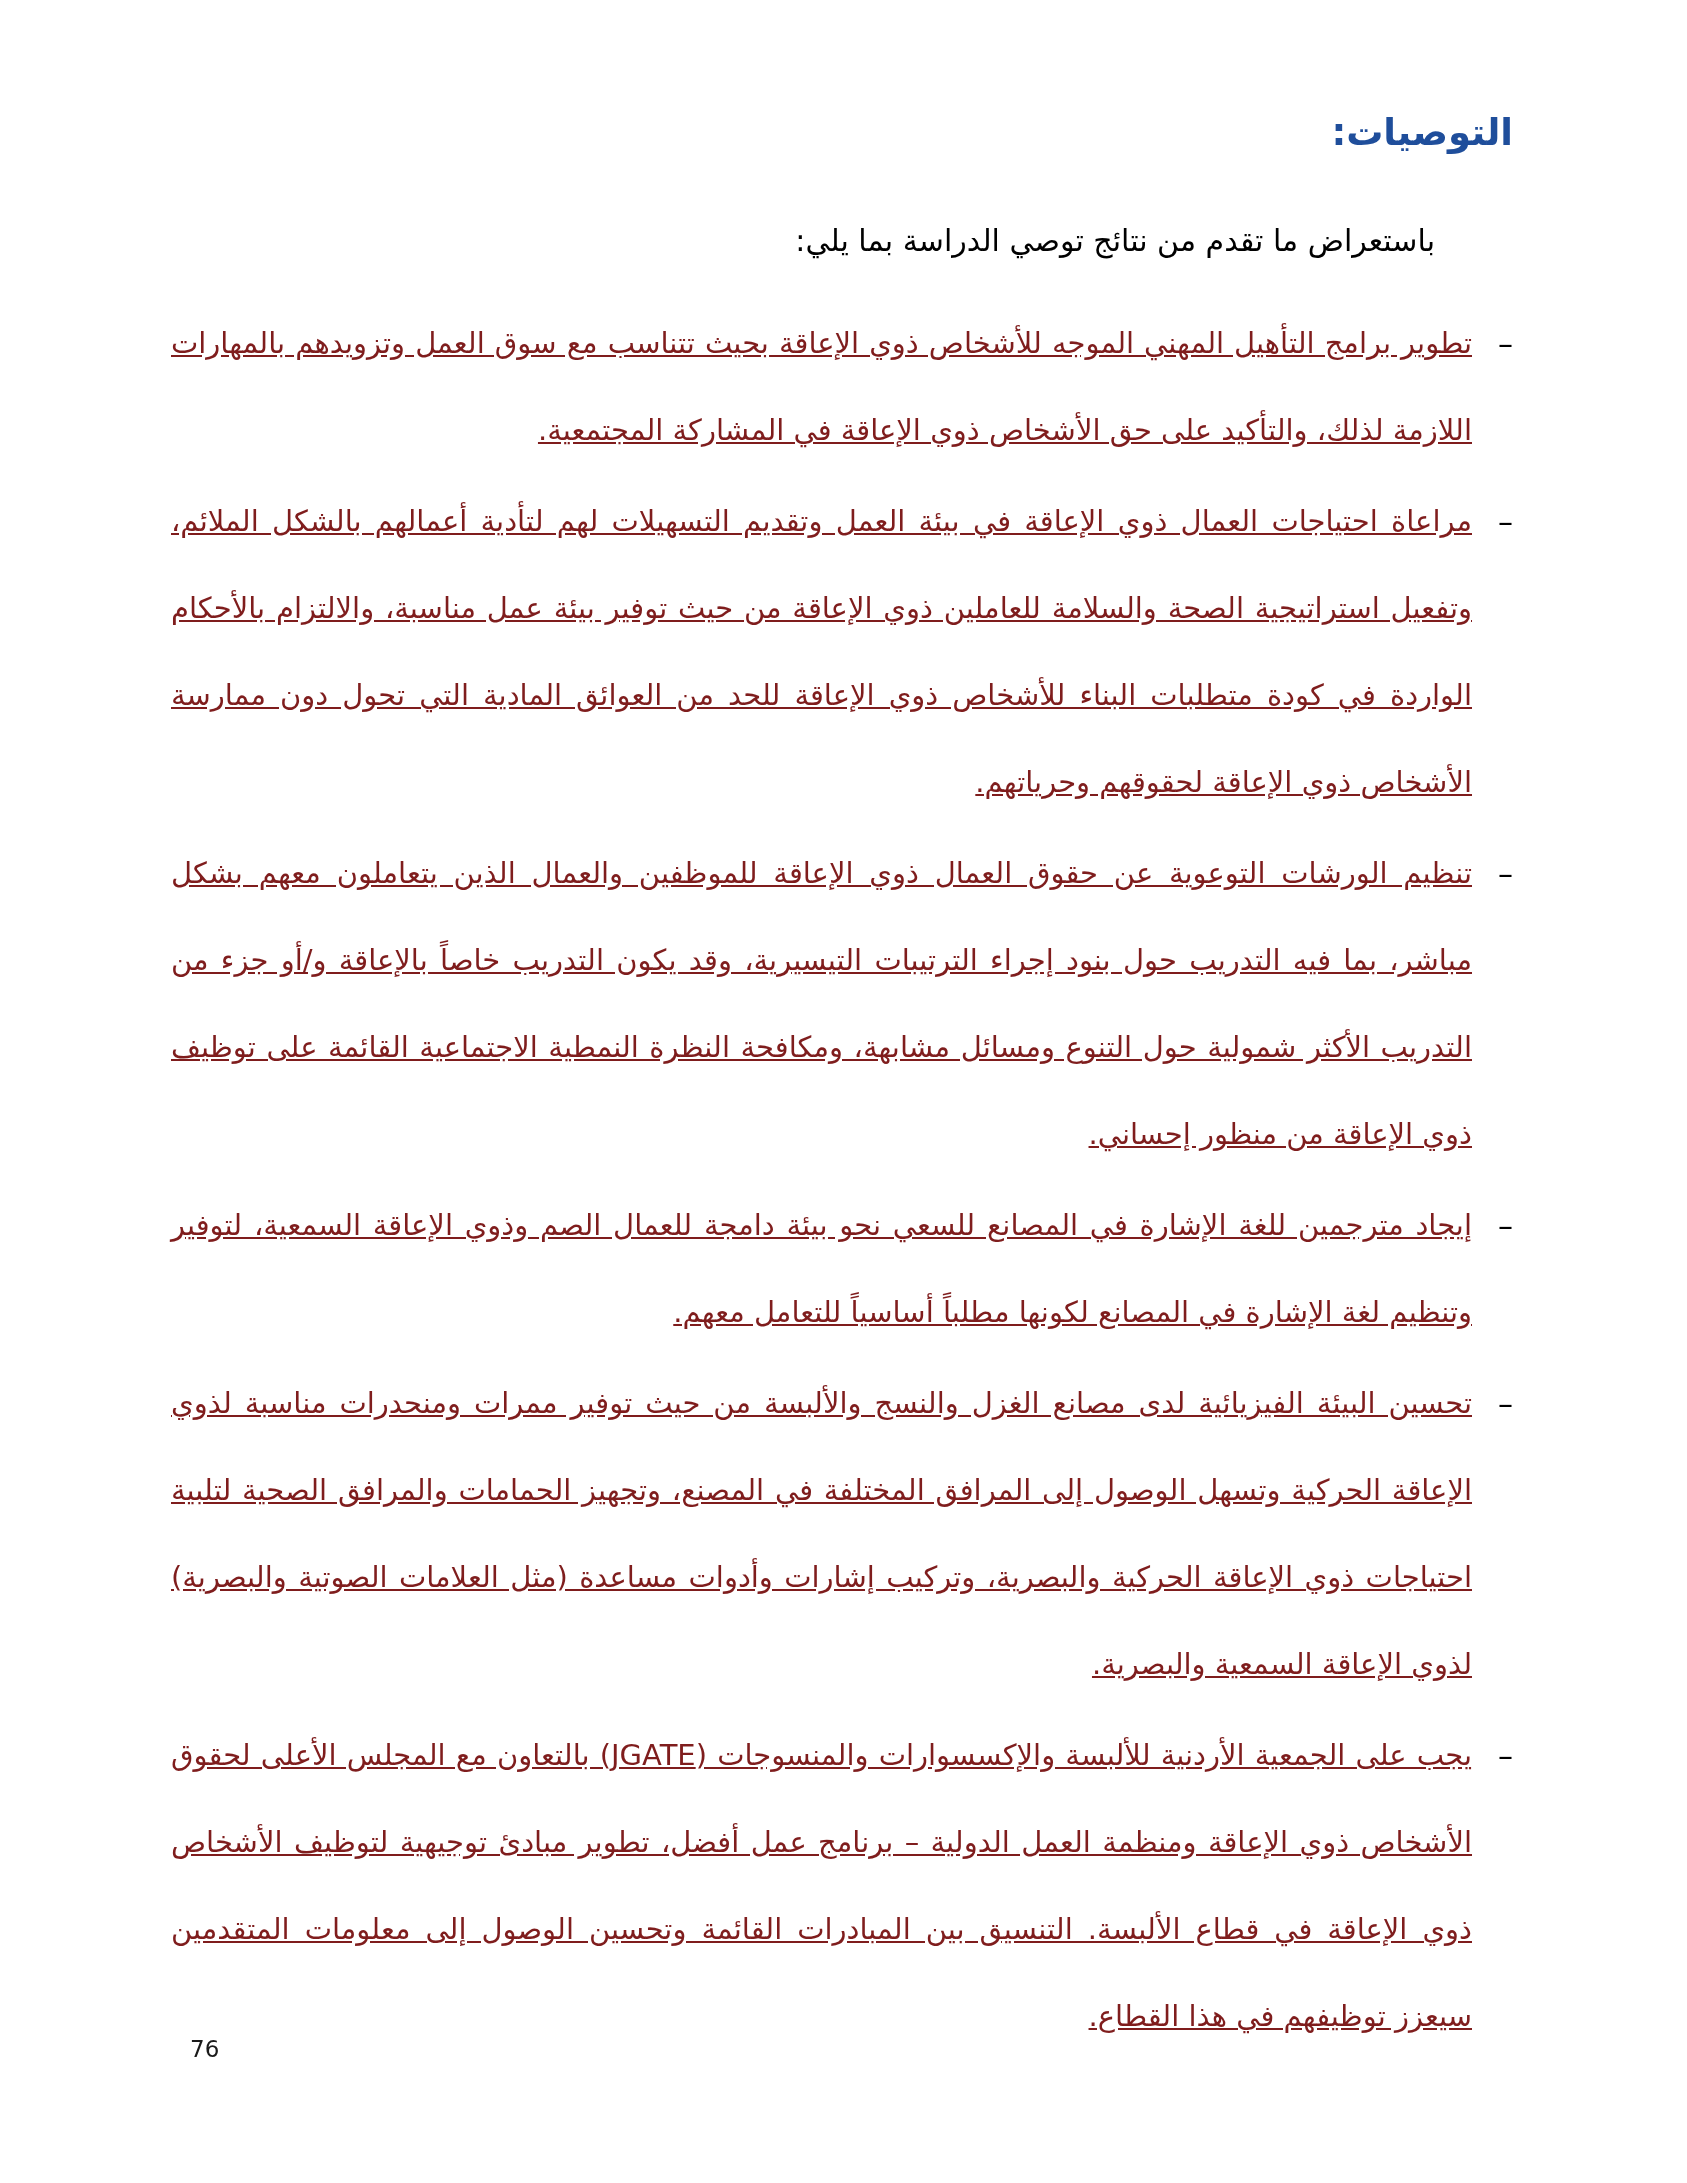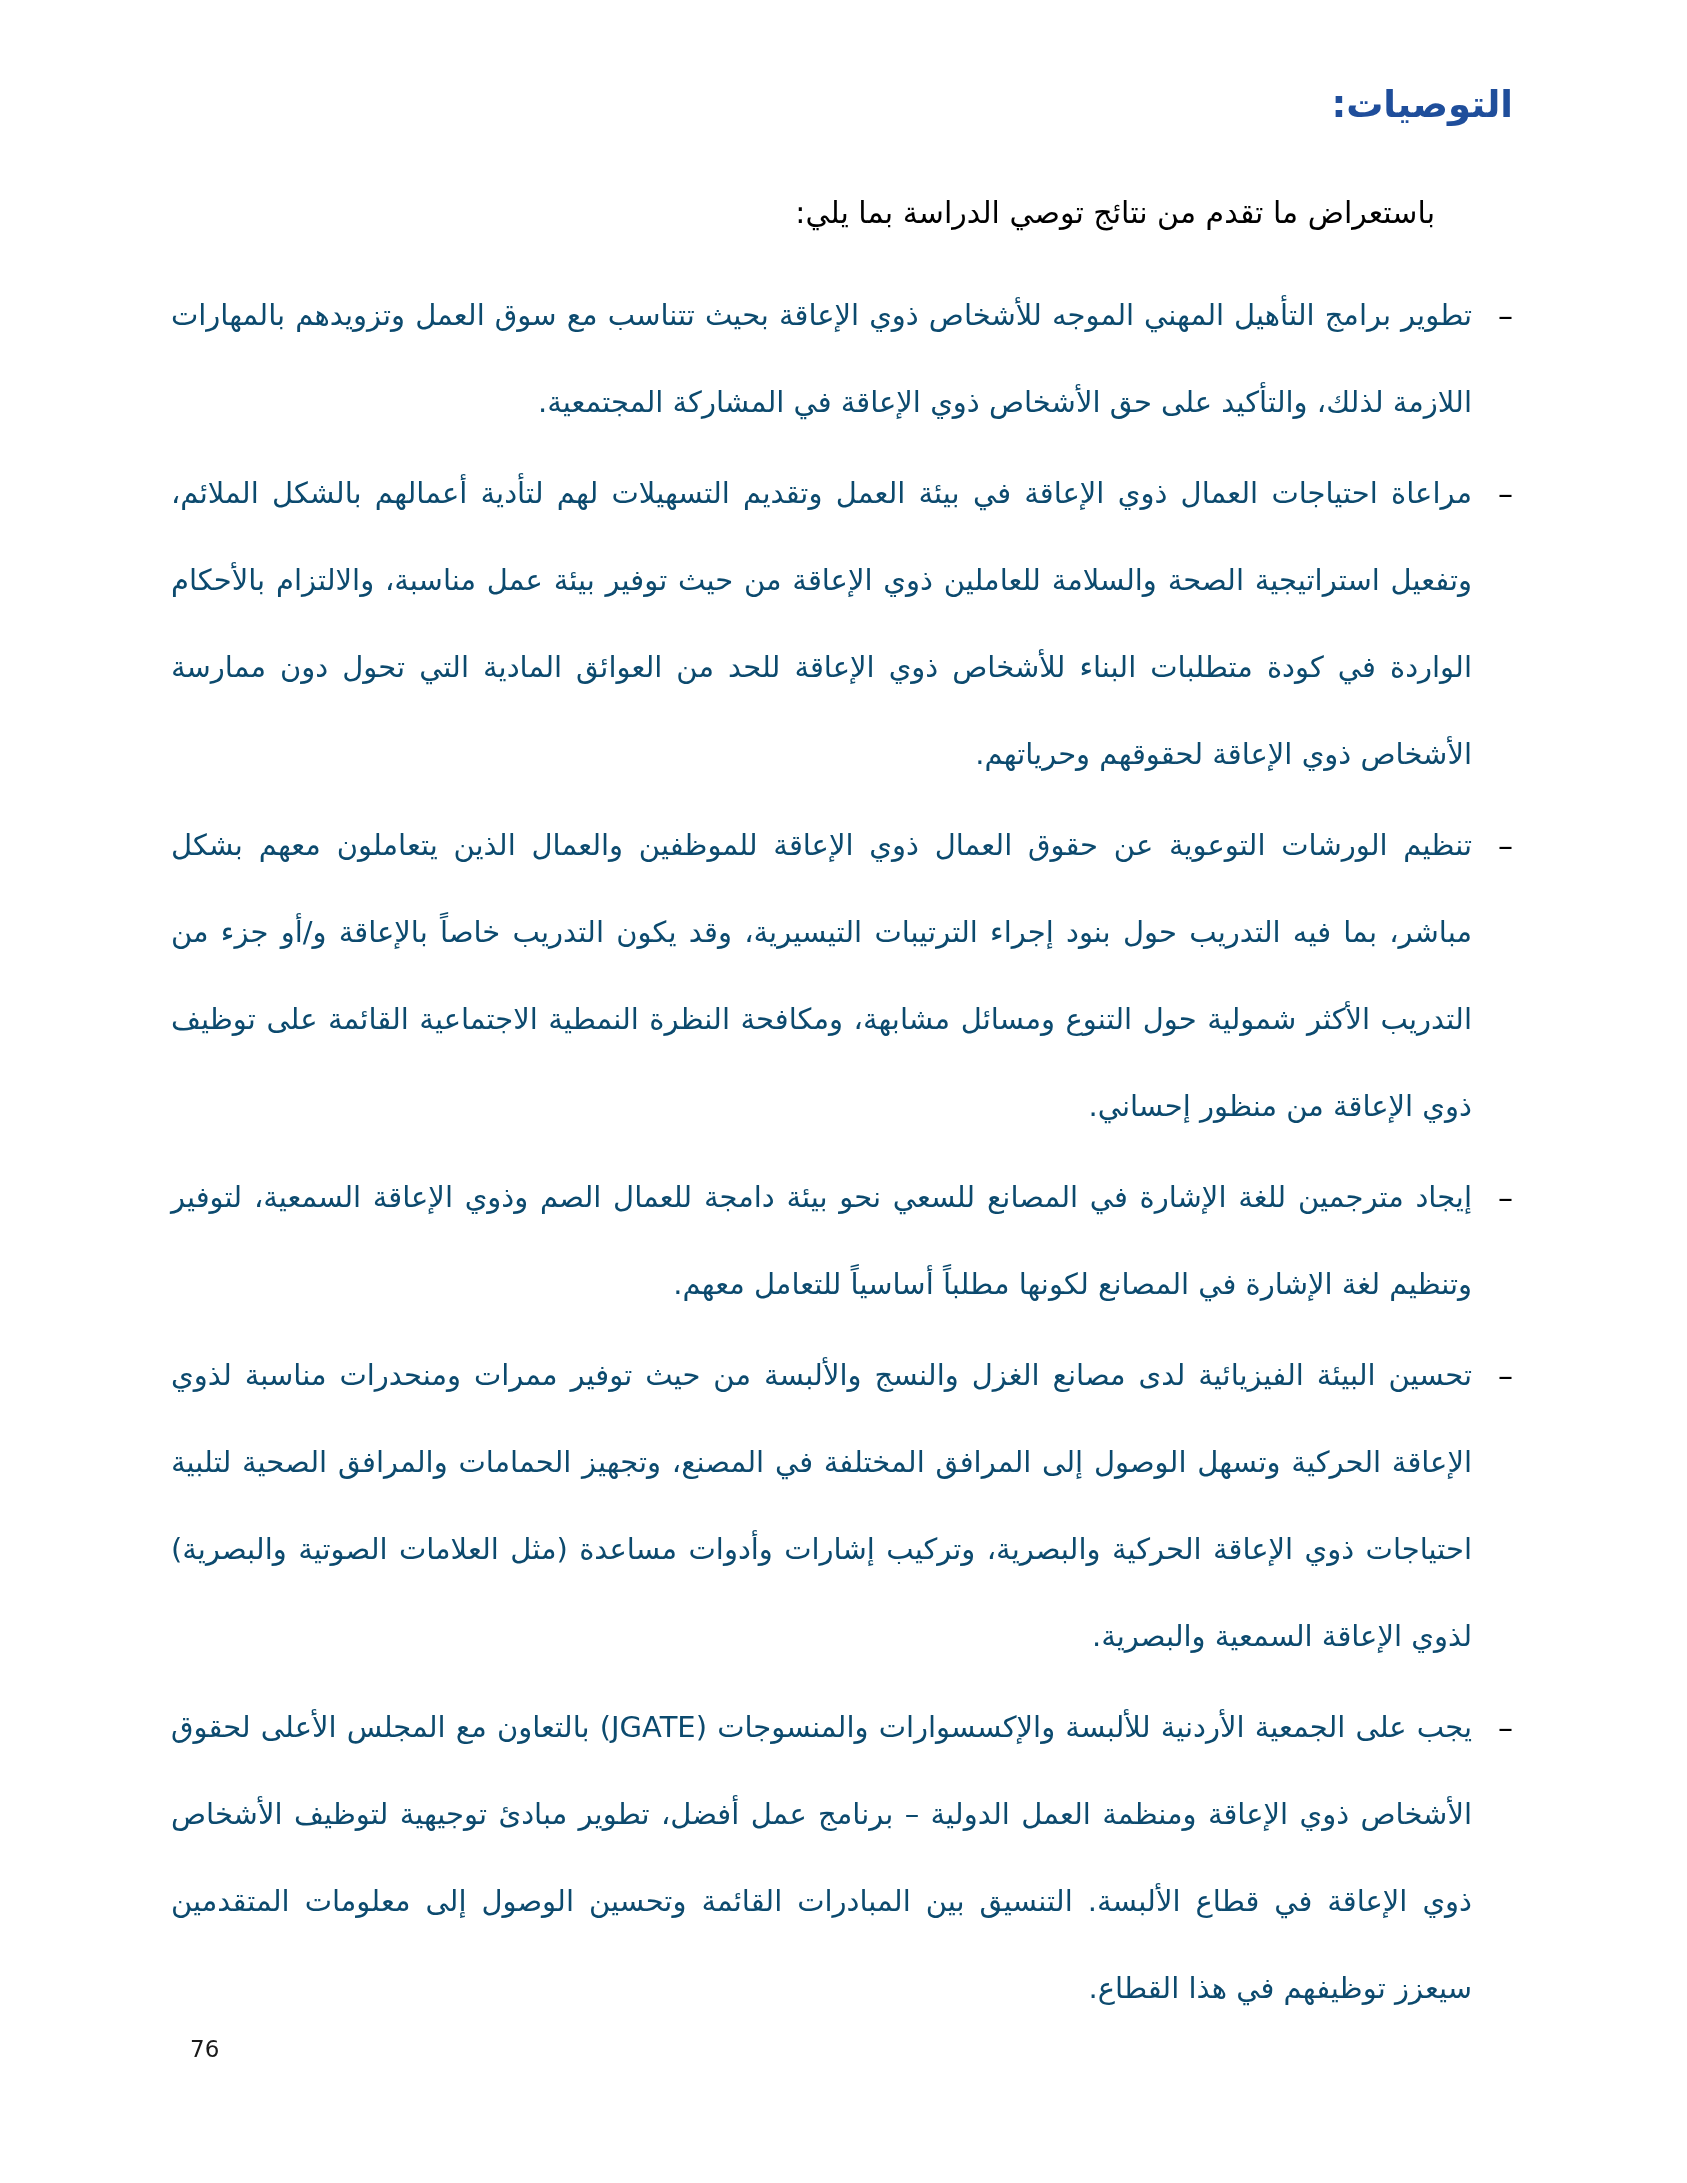--- a/index.html
+++ b/index.html
@@ -23,21 +23,21 @@
   }
   .content {
     position: absolute;
     top: 0;
     right: 174px;
     left: 171px;
     direction: rtl;
   }
   .doc-title {
     margin: 0;
-    padding-top: 81px;
+    padding-top: 109px;
     text-align: right;
     font-size: 37px;
     font-weight: bold;
     color: #1f4e9b;
     line-height: 1.3;
   }
   .intro-line {
     margin: 63px 78px 16px 0;
     text-align: right;
     font-size: 30px;
@@ -62,21 +62,22 @@
     text-align: right;
     color: #000000;
   }
   .rec-text {
     flex: 1 1 auto;
     margin: 0;
     font-size: 29px;
     line-height: 87px;
     text-align: justify;
     text-align-last: right;
-    color: #0c4a6e;
+    color: #7f1d1d;
+    text-decoration: underline;
   }
   .page-number {
     position: absolute;
     left: 190px;
     top: 2036px;
     font-size: 23px;
     color: #1a1a1a;
     direction: ltr;
   }
 </style>

